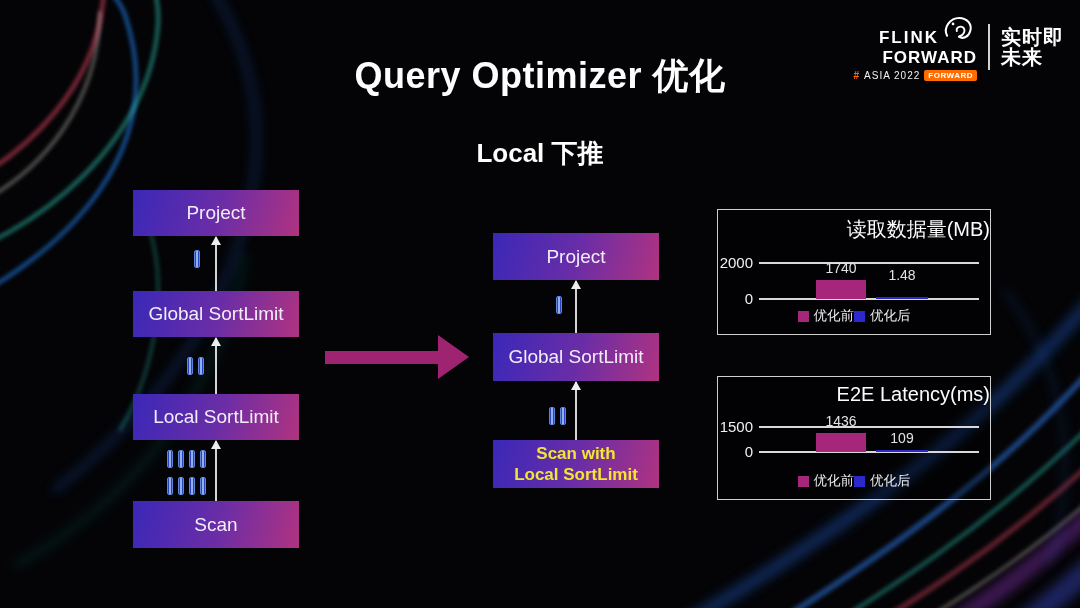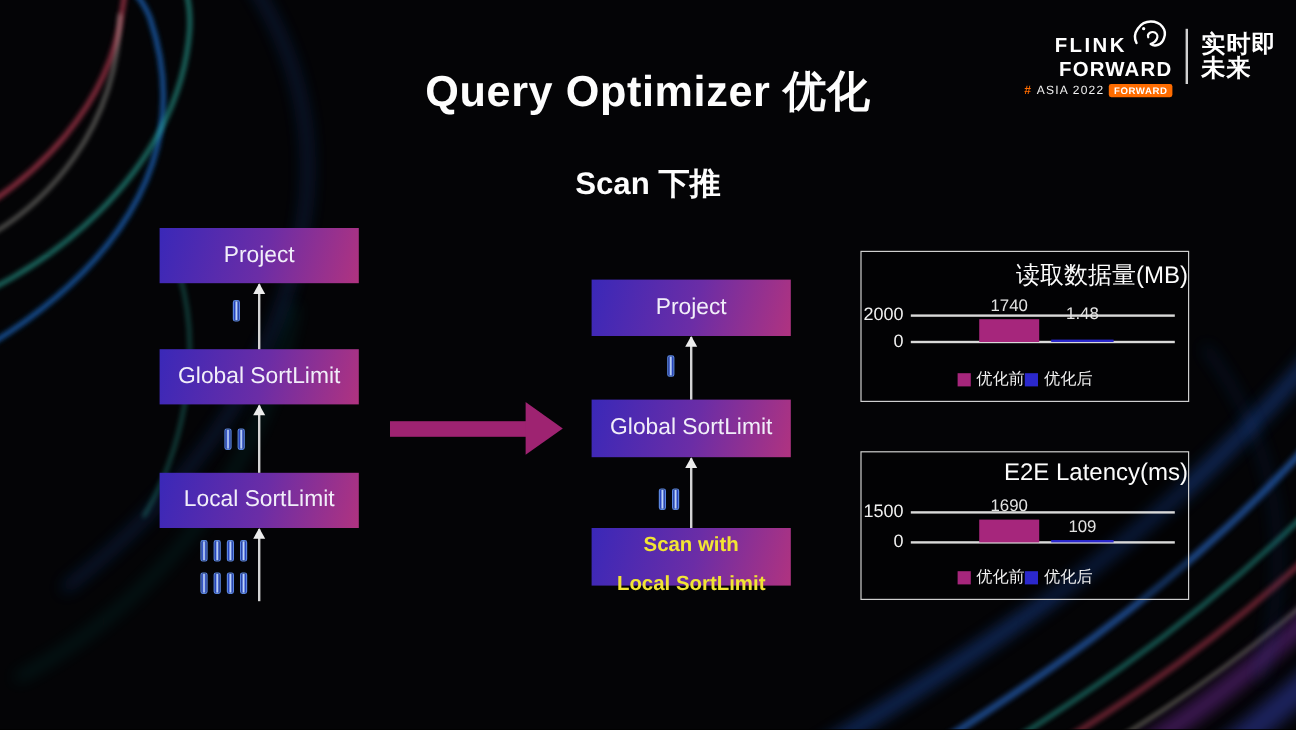--- a/index.html
+++ b/index.html
@@ -32,21 +32,21 @@
   .logo-divider { width:2px; height:46px; background:#e8e8e8; opacity:.9; }
   .logo-slogan { font-size:20px; font-weight:700; line-height:20px; letter-spacing:1px; }
 
   
   .node {
     position:absolute; width:166px; display:flex; flex-direction:column;
     align-items:center; justify-content:center;
     background:linear-gradient(105deg,#3a28b8 0%,#6b2da6 52%,#b03380 100%);
     color:#f1eef9; font-size:19px; text-align:center;
   }
-  .node .hl { color:#f2e534; font-weight:700; font-size:17px; line-height:21px;margin-top:12px; }
+  .node .hl { color:#f2e534; font-weight:700; font-size:17px; line-height:21px; }
 
   
   .varrow { position:absolute; width:2px; background:#d4d4d4; }
   .varrow::before {
     content:""; position:absolute; top:-1px; left:-4.5px;
     border-left:5.5px solid transparent; border-right:5.5px solid transparent;
     border-bottom:9px solid #ededed;
   }
 
   
@@ -109,21 +109,21 @@
       <path d="M680,715 C880,600 1005,520 1135,380" stroke="#2fbfae" stroke-width="3.5" opacity="0.55" filter="url(#b1)"></path>
       <path d="M705,722 C900,615 1020,540 1145,410" stroke="#c9405a" stroke-width="5" opacity="0.5" filter="url(#b1)"></path>
       <path d="M735,726 C920,628 1035,560 1150,445" stroke="#e9eec8" stroke-width="1.8" opacity="0.6" filter="url(#b1)"></path>
       <path d="M820,700 C970,620 1050,560 1135,470" stroke="#7a2fa5" stroke-width="16" opacity="0.5" filter="url(#b2)"></path>
       <path d="M930,690 C1020,630 1070,590 1140,520" stroke="#3b49c8" stroke-width="22" opacity="0.45" filter="url(#b2)"></path>
       <path d="M1005,290 C1065,370 1080,460 1050,565" stroke="#1c4fb0" stroke-width="3" opacity="0.4" filter="url(#b2)"></path>
     </g>
   </svg>
 
   <div class="title">Query Optimizer 优化</div>
-  <div class="subtitle">Scan 下推</div>
+  <div class="subtitle">Local 下推</div>
 
   <div class="logo">
     <div class="logo-left">
       <div class="logo-flink-row">
         <span class="logo-flink">FLINK</span>
         <svg width="36" height="34" viewBox="0 0 40 40">
           <path d="M6,28 C1,18 10,7 20,7 C30,7 36,15 33,23 C31,30 24,32 20,29" fill="none" stroke="#fff" stroke-width="2.4" stroke-linecap="round"></path>
           <path d="M20,29 C26,27 28.5,21 24.5,18 C21,16 16,18.5 17.5,22.5" fill="none" stroke="#fff" stroke-width="2.1" stroke-linecap="round"></path>
           <circle cx="13" cy="14" r="1.6" fill="#fff"></circle>
         </svg>
@@ -144,20 +144,23 @@
 
   <div class="node" style="left:133px; top:190px; height:46px;">
     <span>Project</span>
   </div>
   <div class="node" style="left:133px; top:291px; height:46px;">
     <span>Global SortLimit</span>
   </div>
   <div class="node" style="left:133px; top:394px; height:46px;">
     <span>Local SortLimit</span>
   </div>
+  <div class="node" style="left:133px; top:501px; height:47px;">
+    <span>Scan</span>
+  </div>
 
   <div class="varrow" style="left:215px; top:237px; height:54px;"></div>
   <div class="varrow" style="left:215px; top:338px; height:56px;"></div>
   <div class="varrow" style="left:215px; top:441px; height:60px;"></div>
 
   <div class="dbar-group" style="left:194px; top:250px;">
     <i class="dbar"></i>
   </div>
   <div class="dbar-group" style="left:187px; top:357px;">
     <i class="dbar"></i>
@@ -198,21 +201,21 @@
   <div class="dbar-group" style="left:556px; top:296px;">
     <i class="dbar"></i>
   </div>
   <div class="dbar-group" style="left:549px; top:407px;">
     <i class="dbar"></i>
       <i class="dbar"></i>
   </div>
 
   <div class="panel" style="left:717px; top:209px; width:274px; height:126px;">
     <div class="panel-title">读取数据量(MB)</div>
-    <div class="plot" style="top:53px; height:22px;">
+    <div class="plot" style="top:53px; height:36px;">
       <div class="gridline top"></div>
       <div class="gridline bottom"></div>
       <div class="tick tick-top">2000</div>
       <div class="tick tick-bottom">0</div>
       <div class="bar" style="left: 55px; width: 50px; height: 19px; background: rgb(166, 38, 124);"></div>
       <div class="bar" style="left: 115px; width: 52px; height: 2px; background: rgb(43, 40, 204);"></div>
       <div class="vlabel vlabel-0" style="left: 80px; bottom: 23px;">1740</div>
       <div class="vlabel vlabel-1" style="left: 141px; bottom: 16px;">1.48</div>
     </div>
     <div class="legend">
@@ -229,21 +232,21 @@
 
   <div class="panel" style="left:717px; top:376px; width:274px; height:124px;">
     <div class="panel-title">E2E Latency(ms)</div>
     <div class="plot" style="top:50px; height:25px;">
       <div class="gridline top"></div>
       <div class="gridline bottom"></div>
       <div class="tick tick-top">1500</div>
       <div class="tick tick-bottom">0</div>
       <div class="bar" style="left: 55px; width: 50px; height: 19px; background: rgb(166, 38, 124);"></div>
       <div class="bar" style="left: 115px; width: 52px; height: 2px; background: rgb(43, 40, 204);"></div>
-      <div class="vlabel vlabel-0" style="left: 80px; bottom: 23px;">1690</div>
+      <div class="vlabel vlabel-0" style="left: 80px; bottom: 23px;">1436</div>
       <div class="vlabel vlabel-1" style="left: 141px; bottom: 6px;">109</div>
     </div>
     <div class="legend">
       <span class="legend-item">
         <i class="legend-swatch" style="background: rgb(166, 38, 124);"></i>
         <span>优化前</span>
       </span>
       <span class="legend-item">
         <i class="legend-swatch" style="background: rgb(43, 40, 204);"></i>
         <span>优化后</span>

